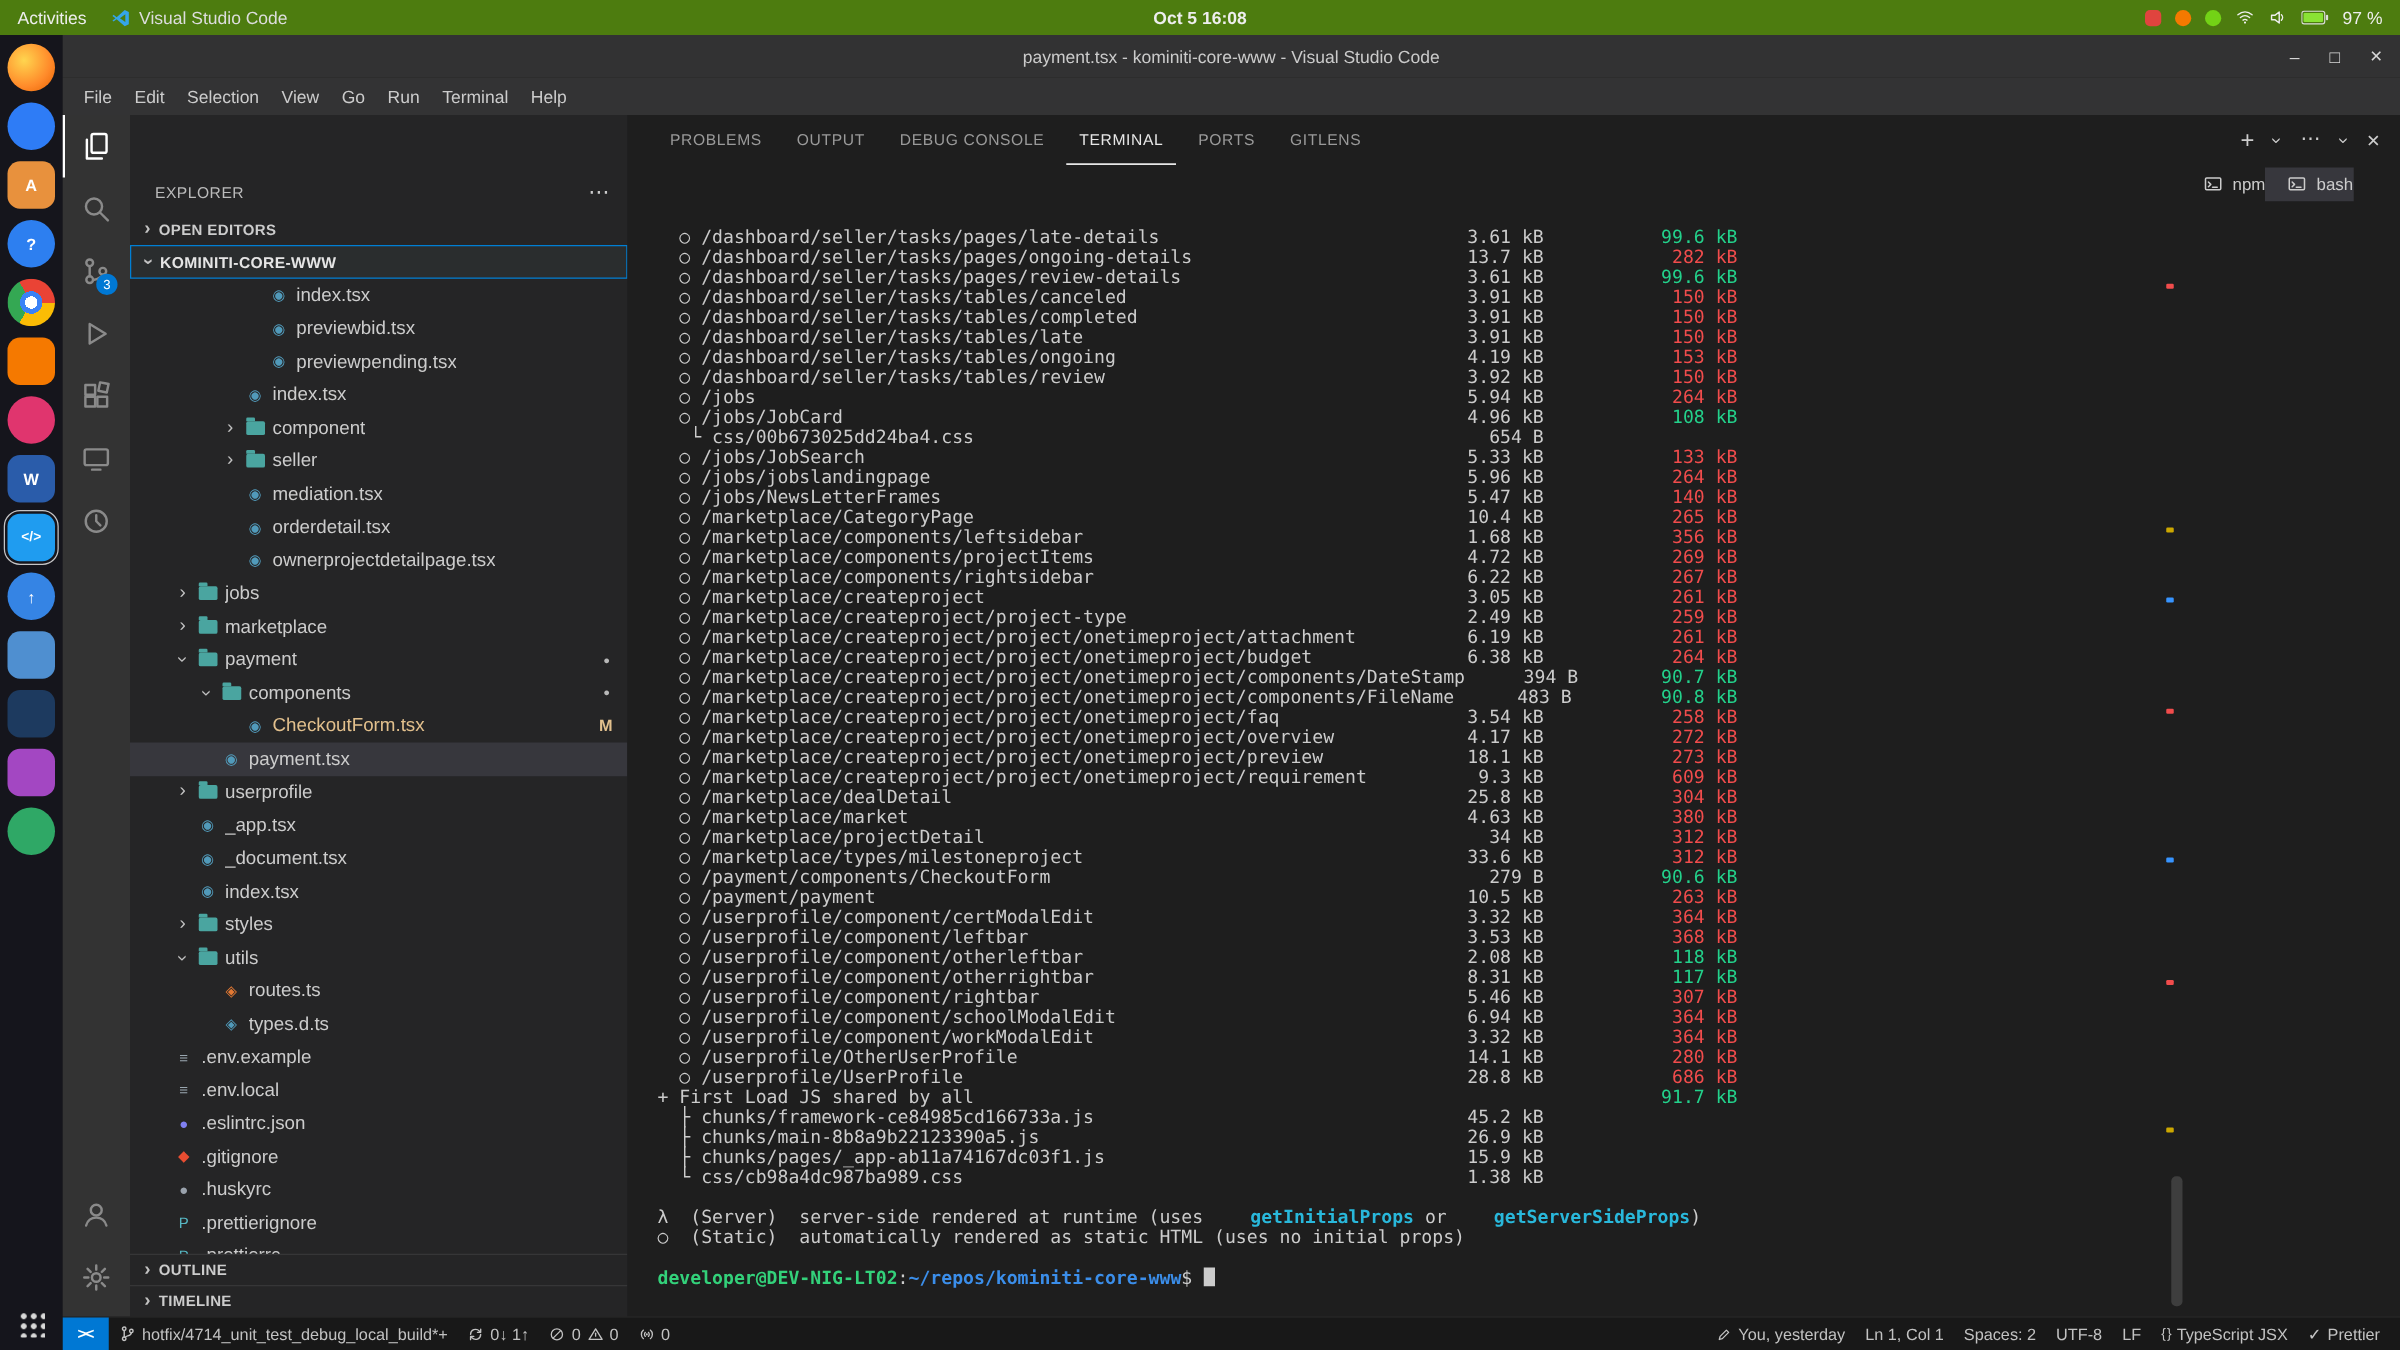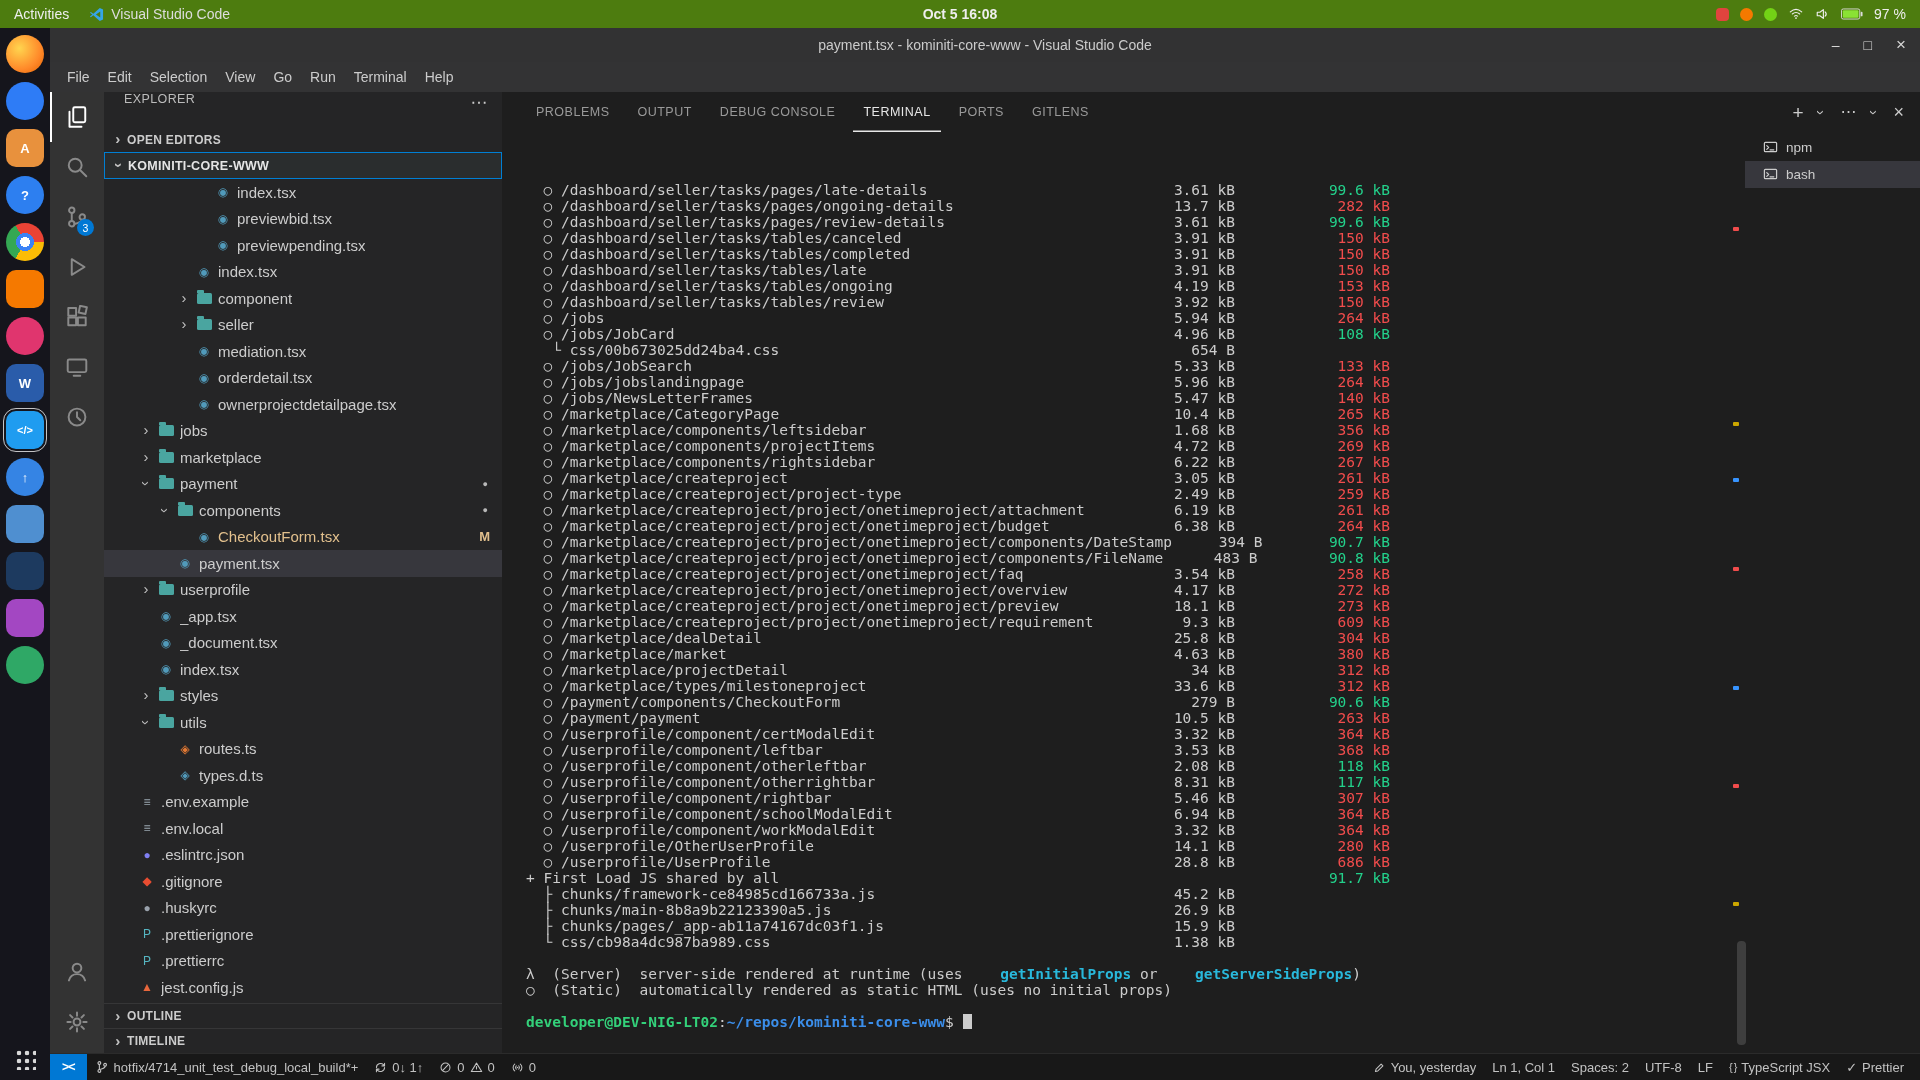--- a/index.html
+++ b/index.html
@@ -32,21 +32,21 @@
   .menu-item{padding:3px 9px;border-radius:4px;}
   
   .main{flex:1;display:flex;min-height:0;position:relative;}
   .activitybar{width:54px;background:var(--bg-act);display:flex;flex-direction:column;align-items:center;flex:none;}
   .ab-item{width:54px;height:50px;display:flex;align-items:center;justify-content:center;color:#8a8a8a;position:relative;border-left:2px solid transparent;border-right:2px solid transparent;}
   .ab-item.active{color:#ffffff;border-left:2px solid #ffffff;}
   .ab-badge{position:absolute;right:8px;bottom:6px;min-width:17px;height:17px;border-radius:9px;background:var(--accent);color:#fff;font-size:10.5px;display:flex;align-items:center;justify-content:center;padding:0 3px;}
   .ab-bottom{margin-top:auto;padding-bottom:6px;display:flex;flex-direction:column;align-items:center;}
   
   .sidebar{width:398px;background:var(--bg-side);display:flex;flex-direction:column;color:var(--fg);overflow:hidden;flex:none;}
-  .sb-header{height:35px;display:flex;padding:0 14px 0 20px;font-size:12.5px;color:#bbbbbb;letter-spacing:.4px;flex:none;}
+  .sb-header{height:35px;display:flex;align-items:center;padding:0 14px 0 20px;font-size:12.5px;color:#bbbbbb;letter-spacing:.4px;flex:none;margin-top:44px;}
   .sb-header .dots{margin-left:auto;font-size:17px;color:#cccccc;}
   .sb-section{height:25px;display:flex;align-items:center;font-weight:700;font-size:12px;padding-left:5px;letter-spacing:.3px;flex:none;color:#cccccc;}
   .sb-root{height:27px;display:flex;align-items:center;font-weight:700;font-size:12.5px;padding-left:5px;letter-spacing:.3px;flex:none;background:#2a2d2e;border:1px solid #007fd4;color:#e5e5e5;}
   .chev{width:18px;display:flex;justify-content:center;color:#c2c2c2;font-size:15px;flex:none;transform:translateY(-1px);}
   .chev.exp{transform:rotate(90deg);}
   .tree{flex:1;overflow:hidden;font-size:15px;}
   .trow{height:26.5px;display:flex;align-items:center;padding-right:8px;white-space:nowrap;}
   .trow.sel{background:var(--sel);}
   .ficon{width:22px;display:flex;justify-content:center;font-size:12px;flex:none;}
   .folder-ic{width:15px;height:11px;border-radius:1.5px;background:#4aa5a0;position:relative;}
@@ -69,21 +69,21 @@
   .trowt{display:flex;width:864px;height:16px;}
   .t-text{white-space:pre;}
   .t-spacer{flex:1;}
   .t-size{width:110px;text-align:right;white-space:pre;}
   .t-load{width:155px;text-align:right;white-space:pre;}
   .g{color:var(--green);} .r{color:var(--red);}
   .t-free{white-space:pre;height:16px;}
   .cyan{color:var(--cyan);font-weight:700;margin-left:29px;}
   .p-user{color:#33d17a;font-weight:700;} .p-path{color:#3b8eea;font-weight:700;}
   .cursor{display:inline-block;width:9px;height:15px;background:#cccccc;margin-left:9px;vertical-align:-2px;}
-  .term-list{position:absolute;top:42px;right:0;width:175px;bottom:0;display:flex;flex-direction:column;font-family:"Liberation Sans",sans-serif;}
+  .term-list{position:absolute;top:42px;right:0;width:175px;bottom:0;display:flex;font-family:"Liberation Sans",sans-serif;}
   .tl-row{height:27px;display:flex;align-items:center;gap:8px;padding-left:18px;font-size:13.5px;color:#cccccc;}
   .tl-row.active{background:var(--sel);}
   .mark{position:absolute;width:6px;height:4px;border-radius:1px;right:181px;}
   .vthumb{position:absolute;right:174px;width:9px;background:#5a5a5a;opacity:.55;border-radius:4px;}
   
   .statusbar{height:27px;background:var(--bg-status);border-top:1px solid #2b2b2b;display:flex;align-items:center;color:#c2c2c2;font-size:13px;flex:none;}
   .remote{height:100%;background:var(--accent);color:#fff;display:flex;align-items:center;padding:0 12px;font-weight:700;font-size:12.5px;letter-spacing:-1px;}
   .sb-item{display:flex;align-items:center;gap:5px;padding:0 8px;height:100%;white-space:nowrap;}
   .sb-item svg{display:block;}
   .sb-left{display:flex;align-items:center;height:100%;}

